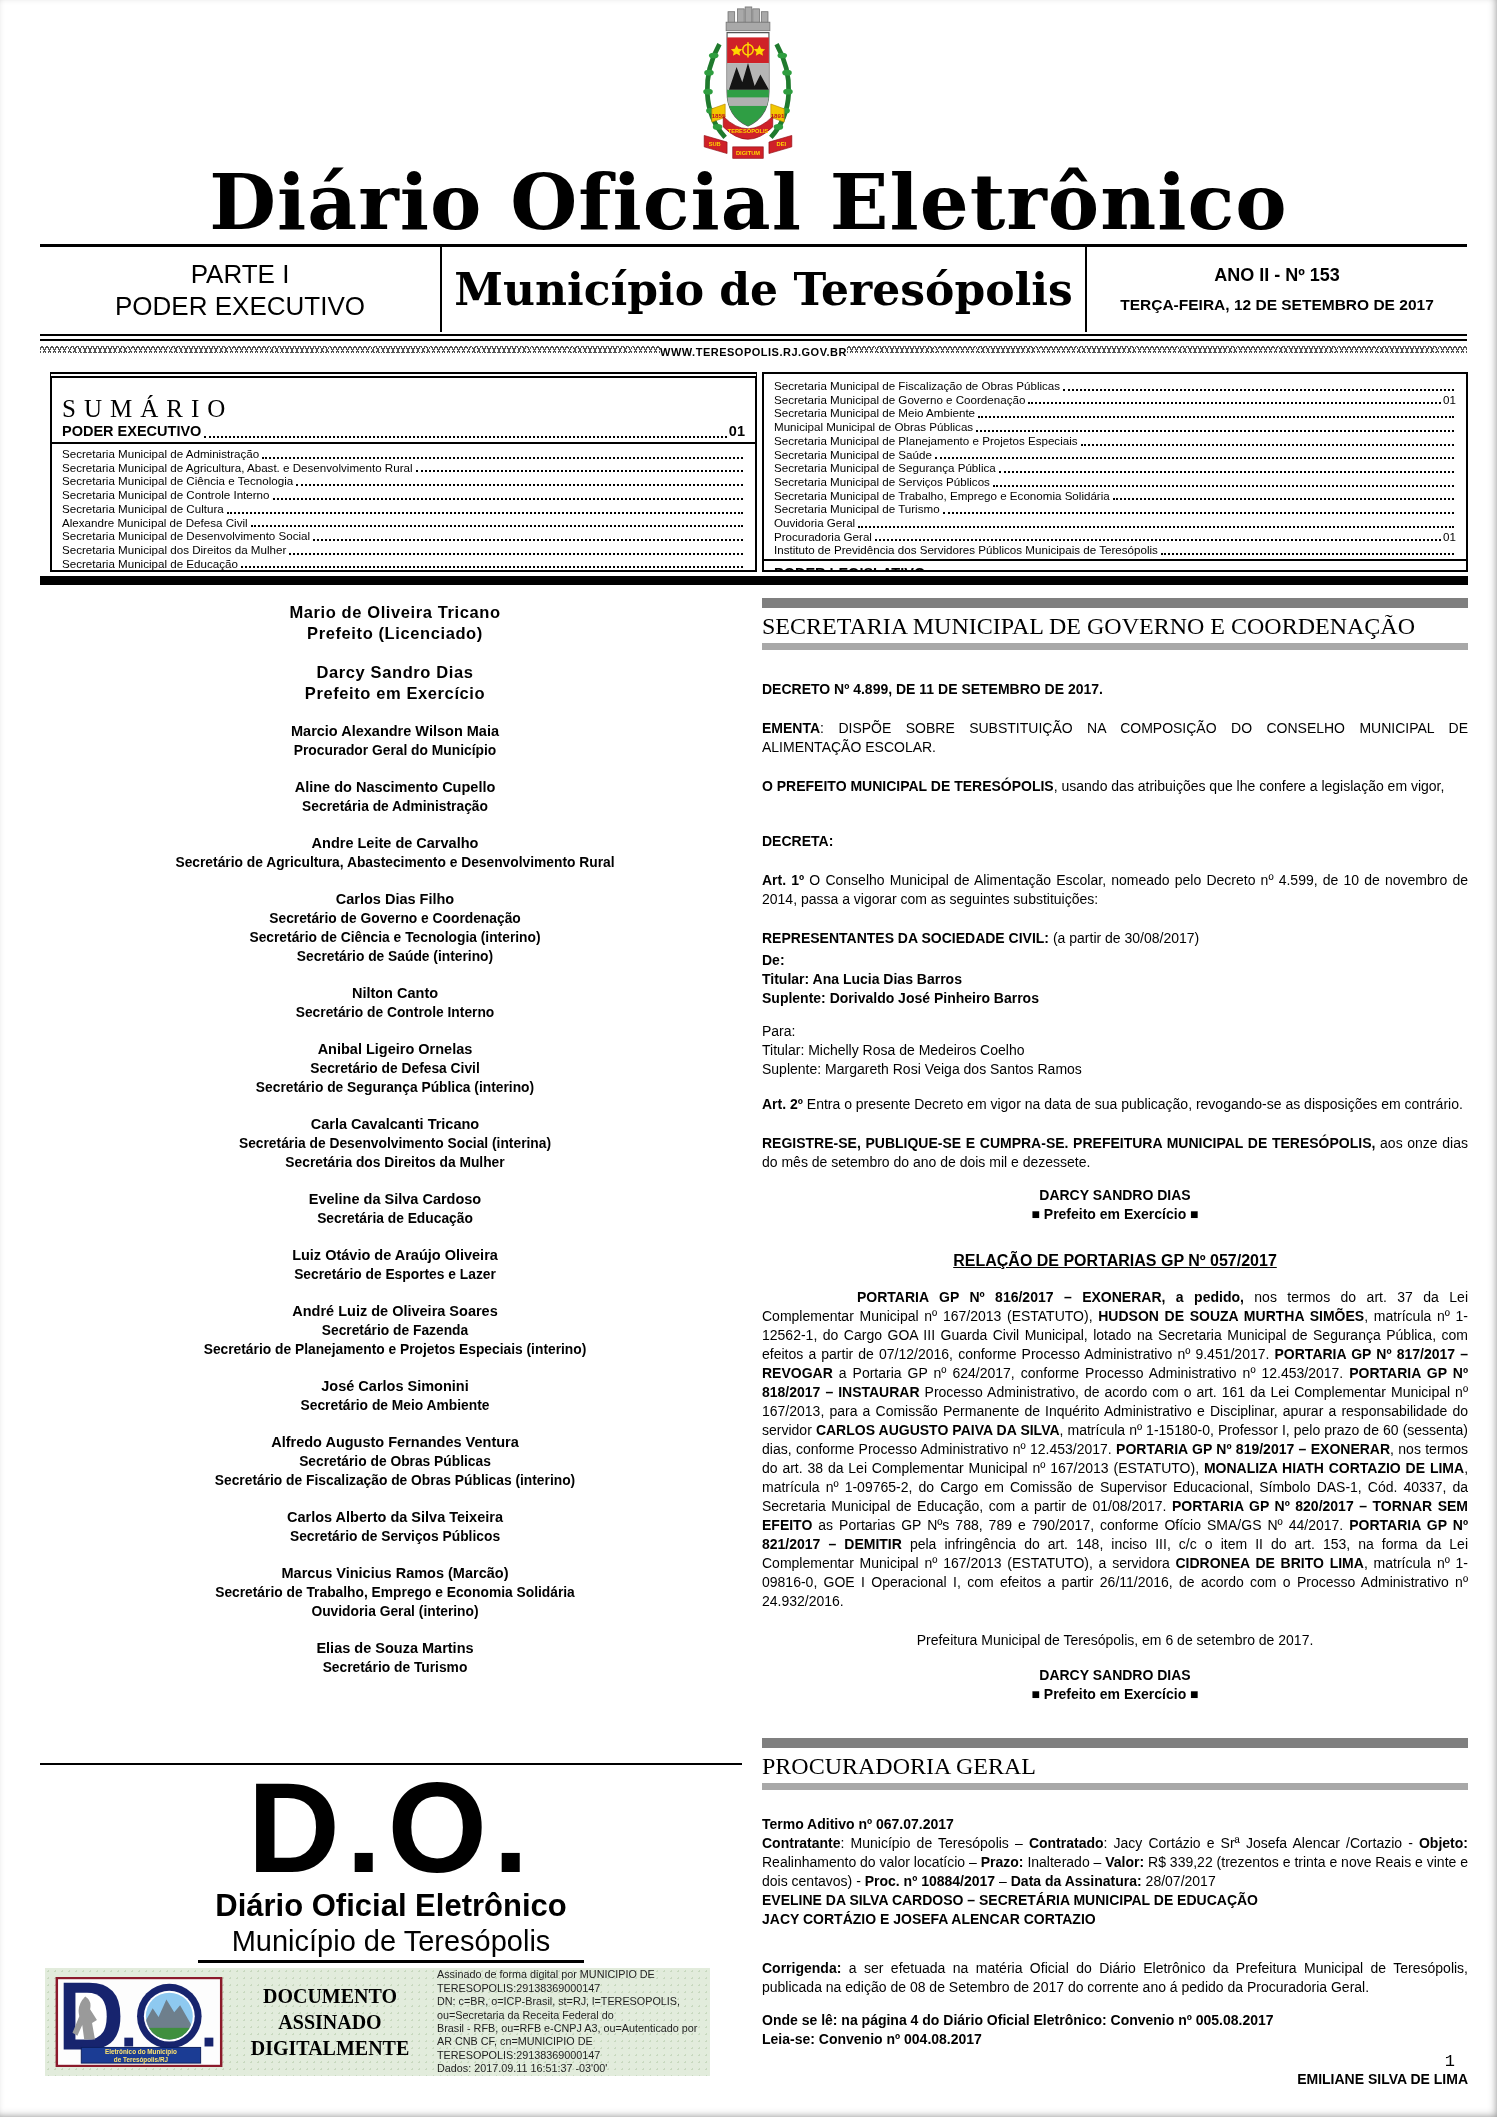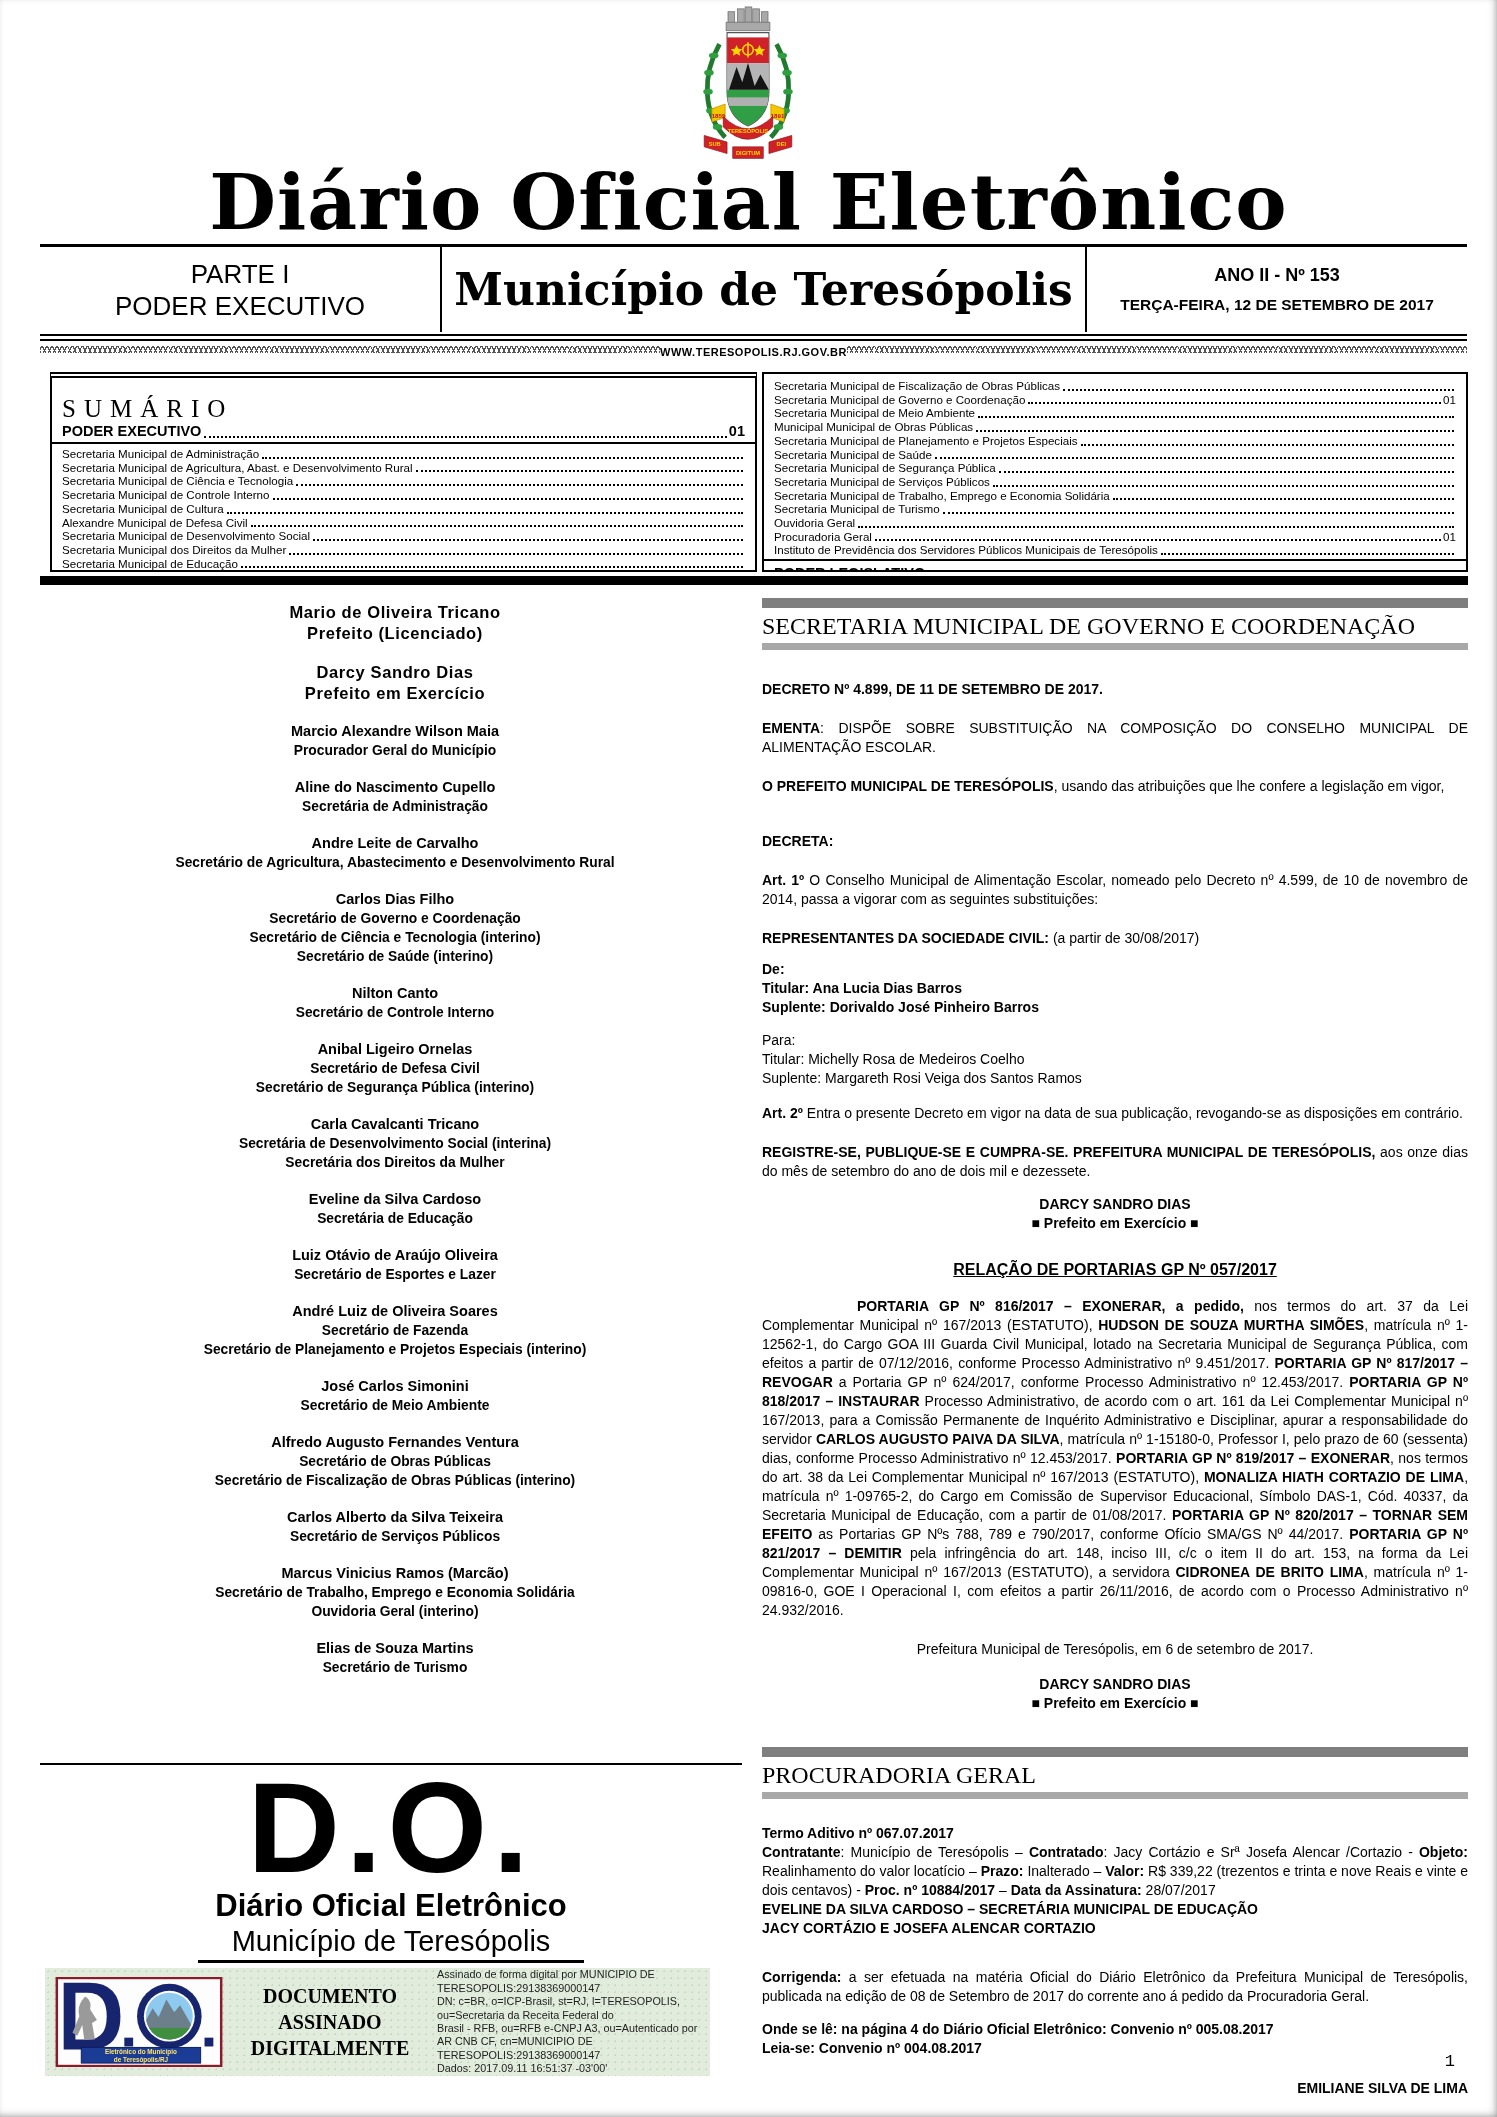--- a/index.html
+++ b/index.html
@@ -431,21 +431,21 @@
       <div class="bar1"></div>
       <div class="sec-title">SECRETARIA MUNICIPAL DE GOVERNO E COORDENAÇÃO</div>
       <div class="bar2"></div>
     </div>
 
     <p class="p b">DECRETO Nº 4.899, DE 11 DE SETEMBRO DE 2017.</p>
     <p class="p"><span class="b">EMENTA</span><span>: DISPÕE SOBRE SUBSTITUIÇÃO NA COMPOSIÇÃO DO CONSELHO MUNICIPAL DE ALIMENTAÇÃO    ESCOLAR.</span></p>
     <p class="p" style="margin-bottom:36px"><span class="b">O PREFEITO MUNICIPAL DE TERESÓPOLIS</span><span>, usando das atribuições que lhe confere a legislação em vigor,</span></p>
     <p class="p b">DECRETA:</p>
     <p class="p"><span class="b">Art. 1º</span><span> O Conselho Municipal de Alimentação Escolar, nomeado pelo Decreto nº 4.599, de 10 de novembro de 2014, passa a vigorar com as seguintes substituições:</span></p>
-    <p class="p" style="margin-bottom:12px"><span class="b">REPRESENTANTES DA SOCIEDADE CIVIL:</span><span> (a partir de 30/08/2017)</span></p>
+    <p class="p" style="margin-bottom:3px"><span class="b">REPRESENTANTES DA SOCIEDADE CIVIL:</span><span> (a partir de 30/08/2017)</span></p>
     <div class="lines14 b" style="margin-bottom:14px">
         <div>De:</div>
         <div>Titular: Ana Lucia Dias Barros</div>
         <div>Suplente: Dorivaldo José Pinheiro Barros</div>
       </div>
     <div class="lines14" style="margin-bottom:16px">
         <div>Para:</div>
         <div>Titular: Michelly Rosa de Medeiros Coelho</div>
         <div>Suplente: Margareth Rosi Veiga dos Santos Ramos</div>
       </div>

